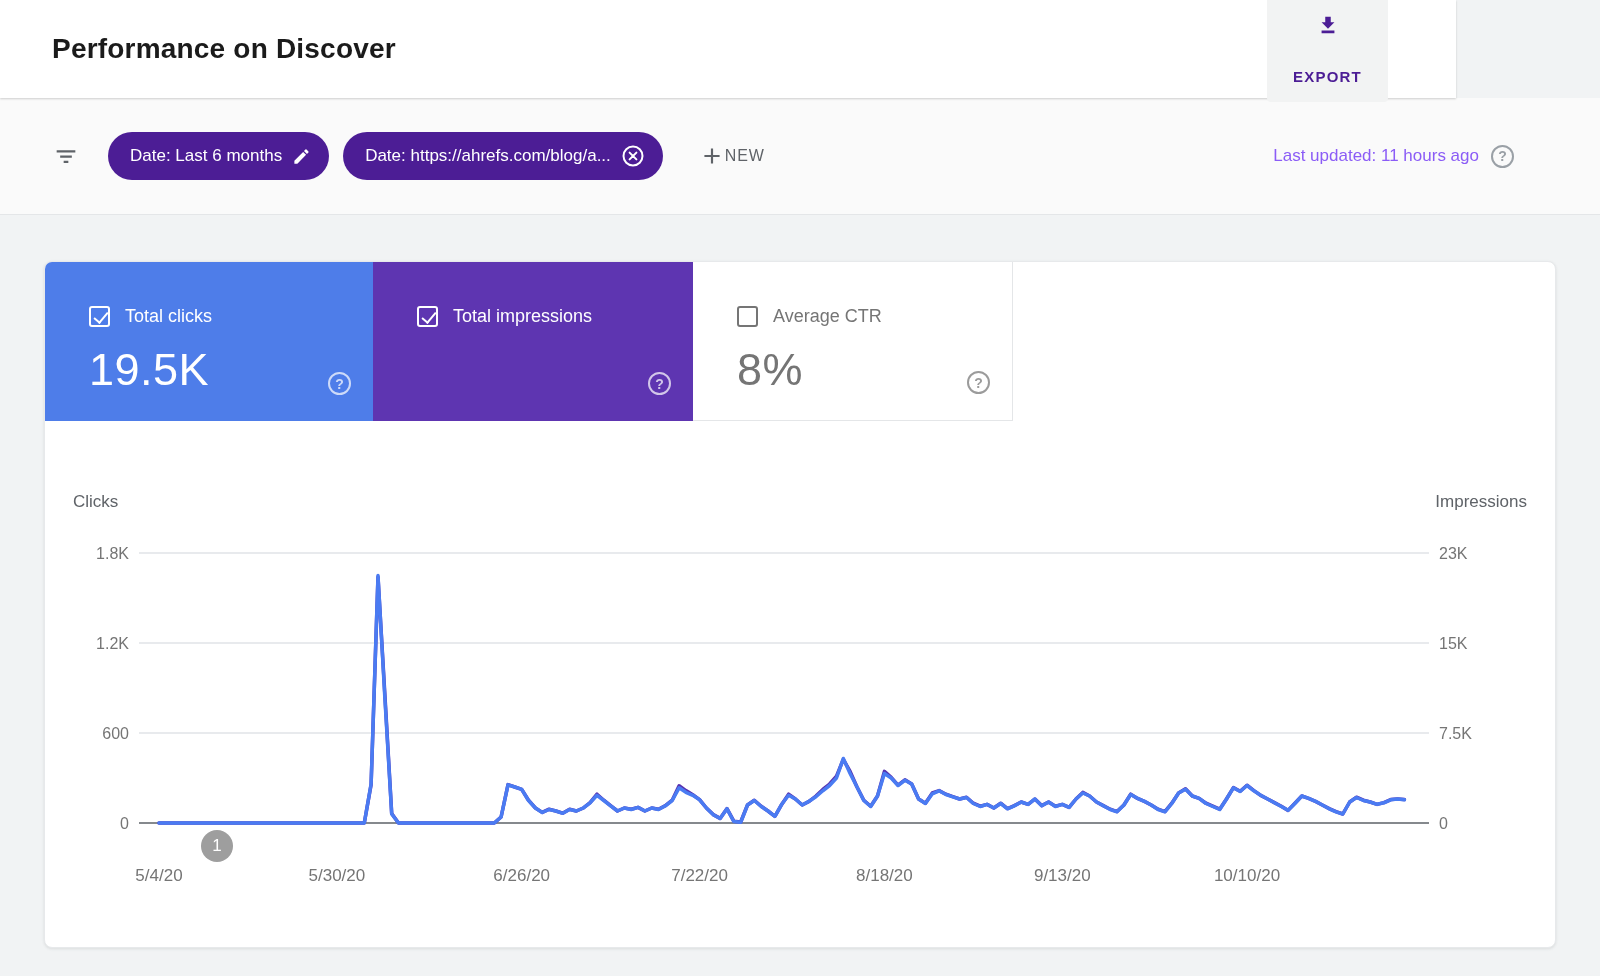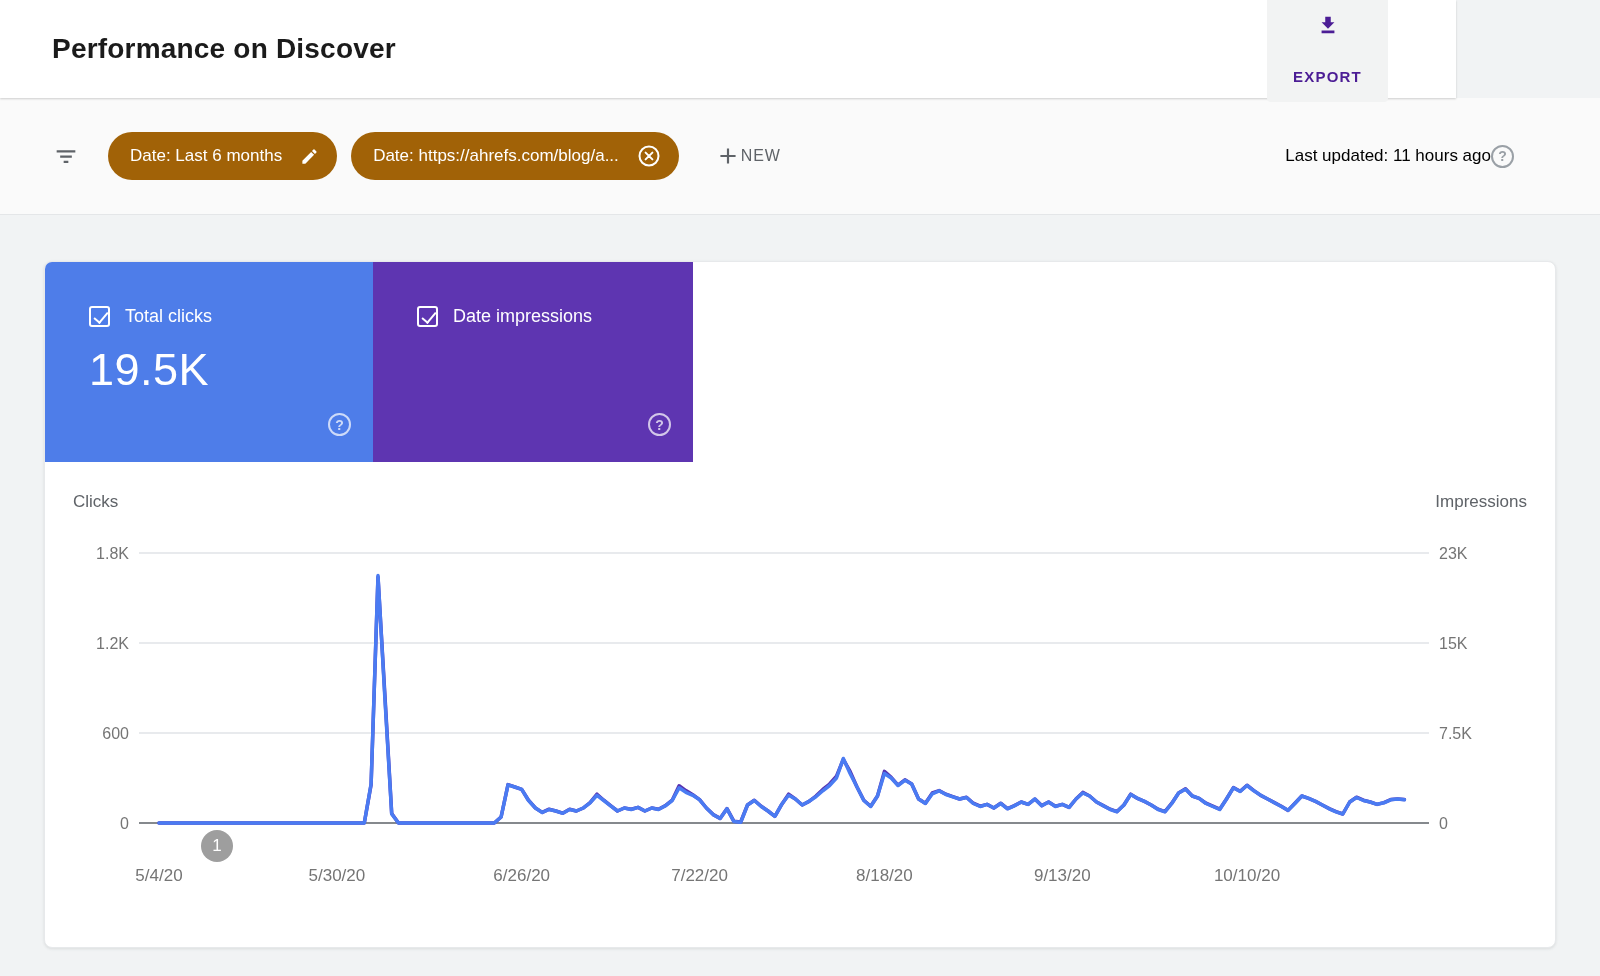--- a/index.html
+++ b/index.html
@@ -24,47 +24,47 @@
   }
   .export-btn svg { display:block; }
   
   .filter-bar {
     position:absolute; left:0; top:98px; width:1600px; height:117px; background:#fafafa;
     border-bottom:1px solid #e4e6e8; display:flex; align-items:center;
     padding:0 86px 0 52px; z-index:4;
   }
   .filter-funnel { color:#5f6368; margin-right:28px; display:flex; }
   .chip {
-    height:48px; border-radius:24px; background:#a16207; color:#fff;
-    display:flex; align-items:center; gap:18px; padding:0 18px 0 22px;
+    height:48px; border-radius:24px; background:#4c1d95; color:#fff;
+    display:flex; align-items:center; gap:10px; padding:0 18px 0 22px;
     font-size:17px; margin-right:14px; cursor:pointer; white-space:nowrap;
   }
   .chip .chip-icon { display:flex; cursor:pointer; }
   .new-btn {
     display:flex; align-items:center; background:none; border:none; cursor:pointer;
     color:#5f6368; font-size:16px; letter-spacing:.8px; font-weight:500; margin-left:22px;
     font-family:inherit;
   }
   .spacer { flex:1; }
-  .last-updated { color:#000000; font-size:17px; }
+  .last-updated { color:#8b5cf6; font-size:17px; margin-right:12px; }
   .help {
     width:23px; height:23px; border:2px solid currentColor; border-radius:50%;
     display:inline-flex; align-items:center; justify-content:center;
     font-size:14px; font-weight:700; flex:none;
   }
   .help::before { content:"?"; }
   .bar-help { color:#9aa0a6; cursor:pointer; }
   
   .panel {
     position:absolute; left:44px; top:261px; width:1512px; height:687px;
     background:#fff; border-radius:8px; border:1px solid #e7e9eb;
     box-shadow:0 1px 3px rgba(60,64,67,.12); overflow:hidden;
   }
   .tiles { position:absolute; left:0; top:0; display:flex; z-index:2; }
-  .tile { width:320px; height:200px; position:relative; padding:44px 0 0 44px; cursor:pointer; }
+  .tile { width:320px; height:159px; position:relative; padding:44px 0 0 44px; cursor:pointer; }
   .tile:first-child { width:328px; }
   .tile.plain { border-right:1px solid #e4e6e8; border-bottom:1px solid #e4e6e8; }
   .tile-top { display:flex; align-items:center; gap:15px; font-size:18px; }
   .checkbox {
     width:21px; height:21px; border:2px solid currentColor; border-radius:3px;
     position:relative; flex:none; cursor:pointer;
   }
   .checkbox::after {
     content:""; display:none; position:absolute; left:6px; top:1px; width:6px; height:12px;
     border-right:2.5px solid currentColor; border-bottom:2.5px solid currentColor;
@@ -178,18 +178,26 @@
       <div class="tile-top">
         <span class="checkbox"></span>
         <span>Total clicks</span>
       </div>
       <div class="tile-value">19.5K</div>
       <span class="help"></span>
     </div>
     <div class="tile checked" style="background: rgb(94, 53, 177); color: rgb(255, 255, 255);">
       <div class="tile-top">
         <span class="checkbox"></span>
-        <span>Date impressions</span>
+        <span>Total impressions</span>
       </div>
       <span class="help"></span>
     </div>
+    <div class="tile plain" style="background: rgb(255, 255, 255); color: rgb(117, 117, 117);">
+      <div class="tile-top">
+        <span class="checkbox"></span>
+        <span>Average CTR</span>
+      </div>
+      <div class="tile-value">8%</div>
+      <span class="help"></span>
+    </div>
   </div>
 </section>
 
 </body></html>

